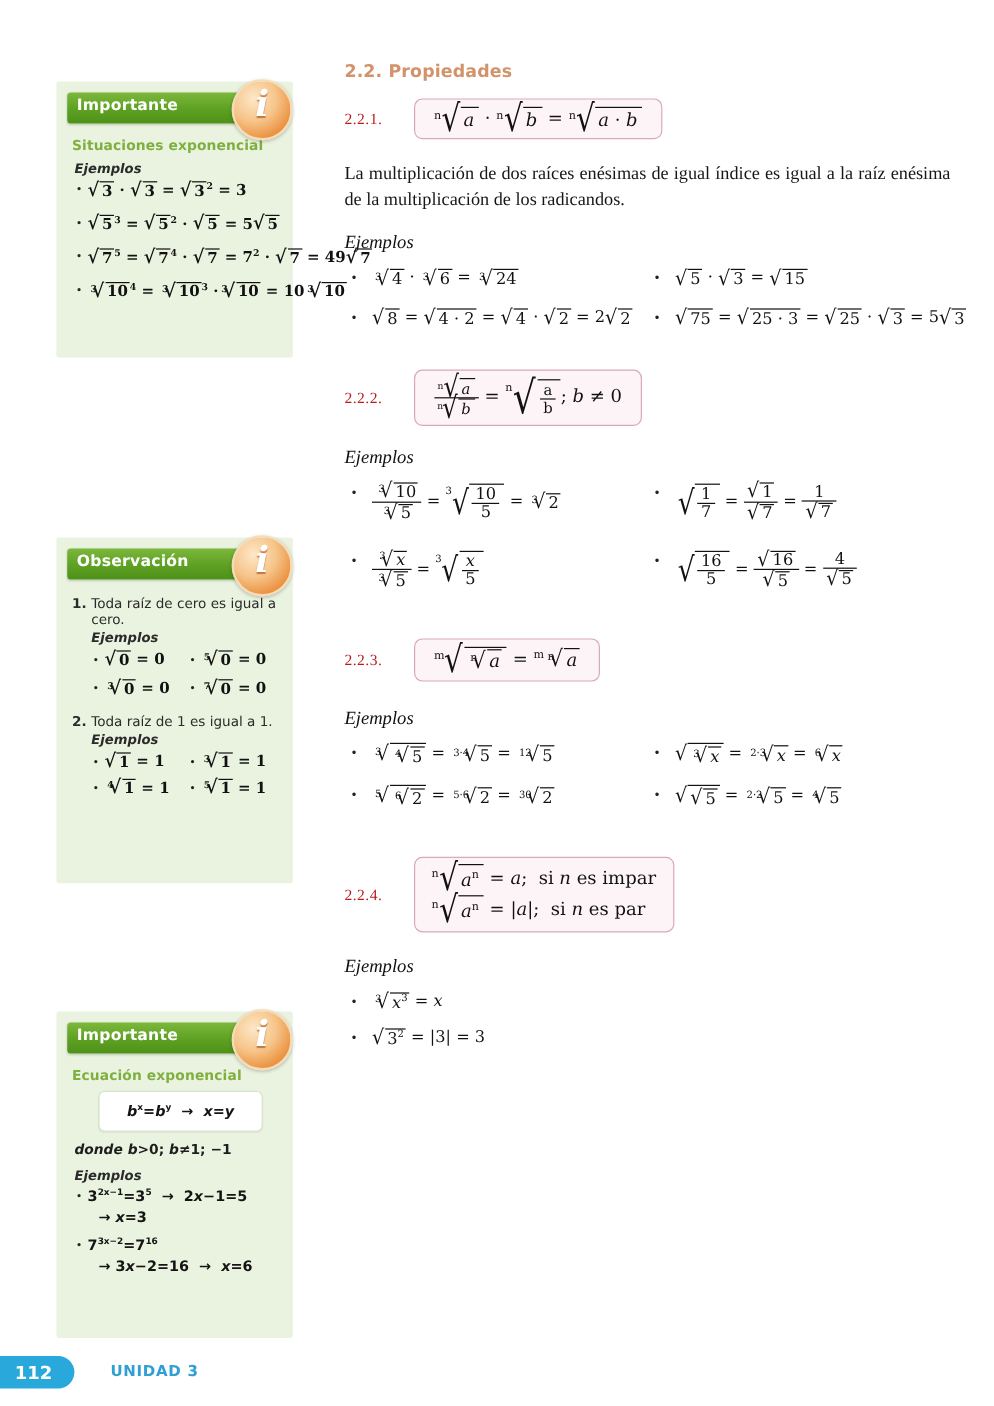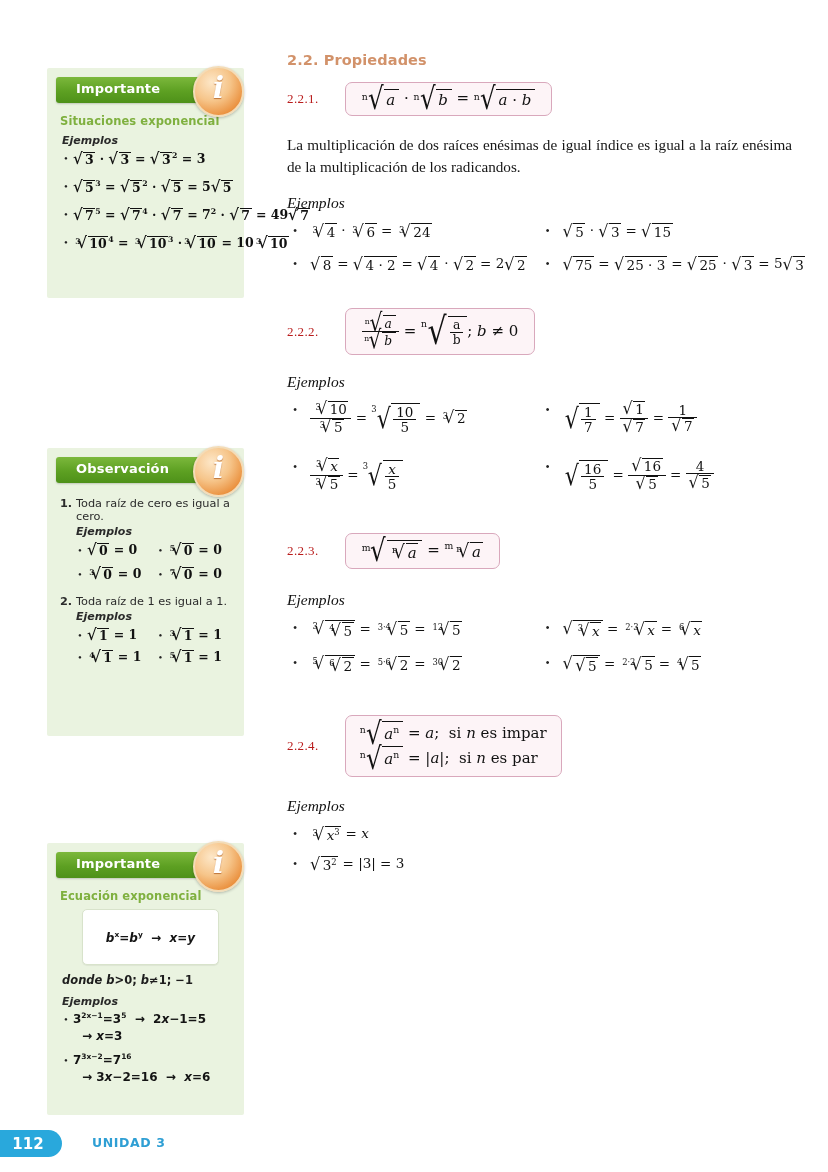--- a/index.html
+++ b/index.html
@@ -23,21 +23,21 @@
   .side-head{
     position:relative;
     height:26px;
     margin:9px 0 0 9px;
     width:172px;
     background:linear-gradient(to bottom,#7cb83c 0%,#5da022 55%,#4e9119 100%);
     border-radius:3px;
     box-shadow:0 1px 2px rgba(0,0,0,.18);
   }
   .side-head-title{
-    position:absolute;left:20px;top:4px;
+    position:absolute;left:8px;top:4px;
     font-family:"DejaVu Sans",sans-serif;
     font-size:13px;font-weight:bold;color:#ffffff;
     letter-spacing:.2px;
   }
   .info-badge{
     position:absolute;right:-16px;top:-11px;
     width:47px;height:47px;border-radius:50%;
     background:radial-gradient(circle at 35% 30%,#fde7c8 0%,#f6c58a 42%,#ea8f3c 78%,#d9742a 100%);
     border:2px solid #f3dcb8;
     box-shadow:0 1px 3px rgba(0,0,0,.25);
@@ -92,21 +92,21 @@
   .two-col{display:flex;gap:6px;margin:0 0 7px 6px;}
   .two-col > div{display:flex;align-items:center;}
   .two-col .cell{width:78px;}
   .two-col .dot{width:9px;font-size:11px;color:#222;}
 
   .eqbox{
     background:#ffffff;
     border:1px solid #d8e3cb;
     border-radius:5px;
     margin:6px 14px 8px 22px;
-    padding:18px 4px;
+    padding:7px 4px;
     text-align:center;
     box-shadow:0 1px 1px rgba(0,0,0,.06);
   }
   .donde{
     font-family:"DejaVu Sans",sans-serif;
     font-size:11.5px;font-weight:bold;color:#1d1d1d;
     margin:6px 0 8px 2px;
   }
   .sansmath{
     font-family:"DejaVu Sans",sans-serif;

